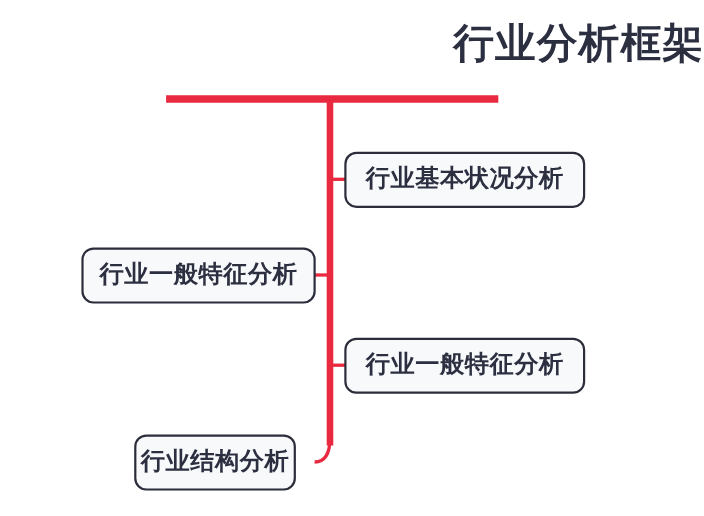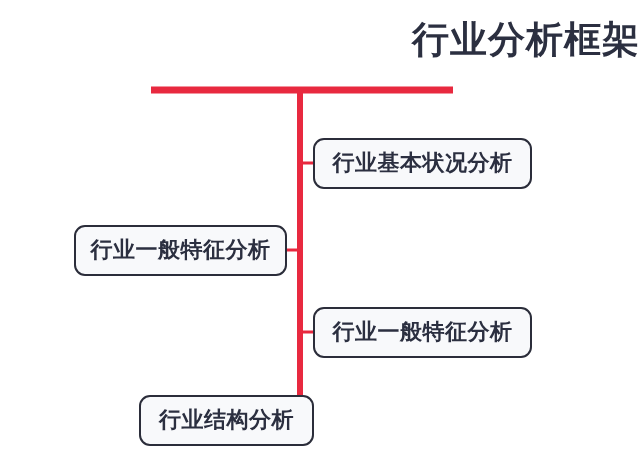--- a/index.html
+++ b/index.html
@@ -68,21 +68,21 @@
   .node-label {
     display: block;
     line-height: 1;
     padding-bottom: 2px;
   }
 
   
   #node-0 { left: 313px; top: 138px; width: 219px; height: 51px; }
   #node-1 { left: 74px;  top: 225px; width: 213px; height: 51px; }
   #node-2 { left: 313px; top: 307px; width: 219px; height: 51px; }
-  #node-3 { left: 139px; top: 395px; width: 175px; height: 51px; }
+  #node-3 { left: 122px; top: 395px; width: 147px; height: 51px; }
 </style>
 </head>
 <body>
 
 <div id="diagram-root">
 
   <div class="title">行业分析框架</div>
 
   <svg class="connectors" width="640" height="469" viewBox="0 0 640 469">
 

